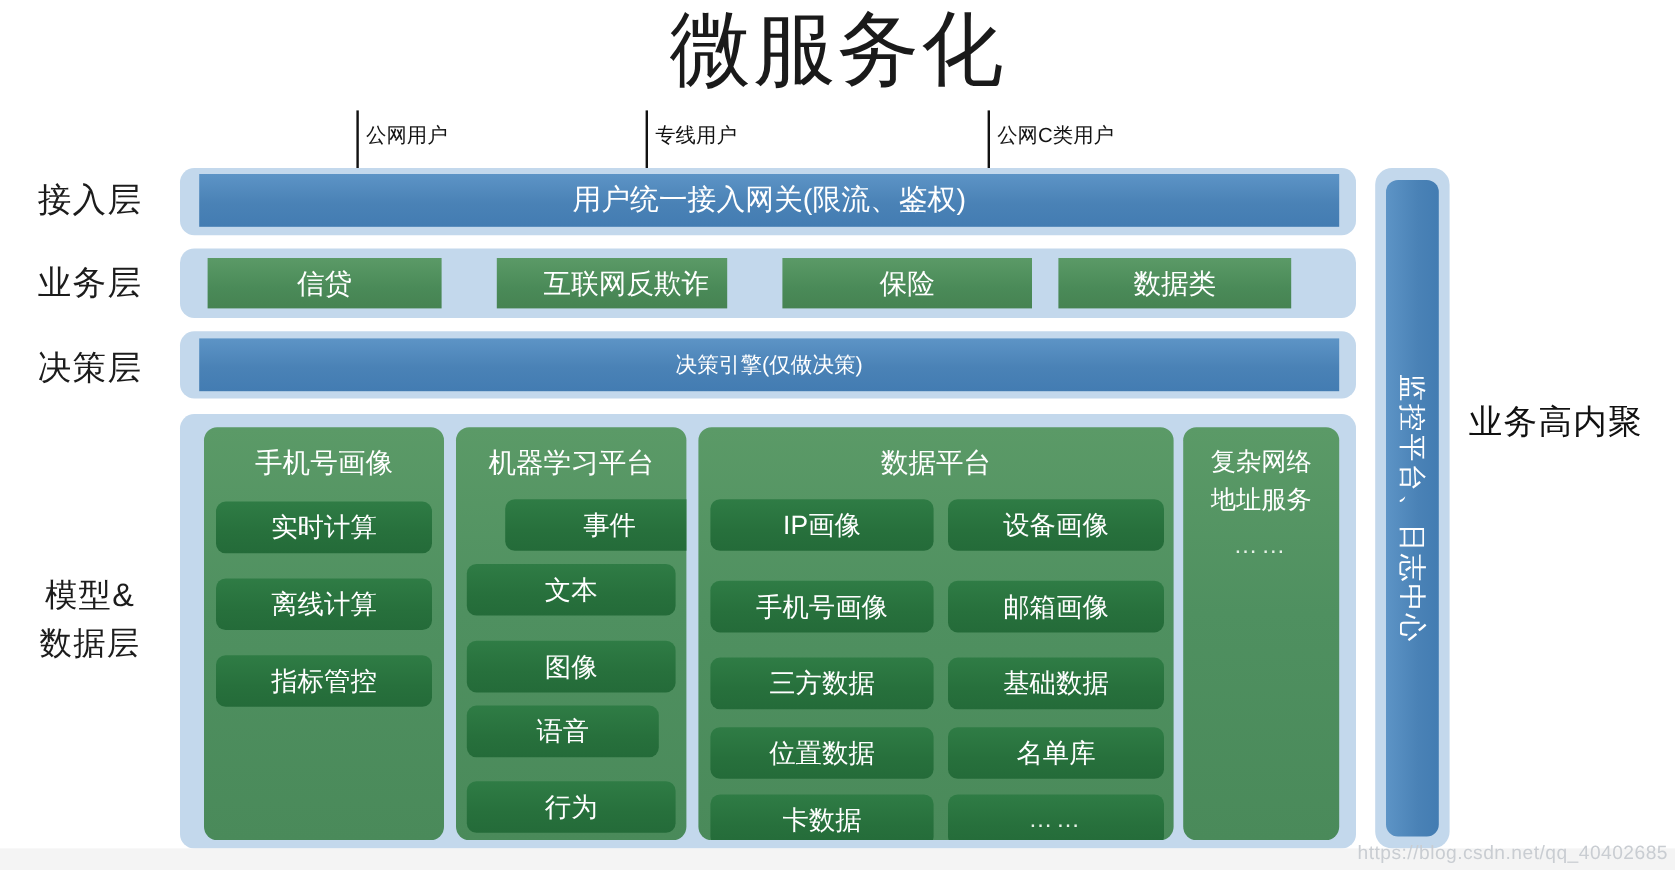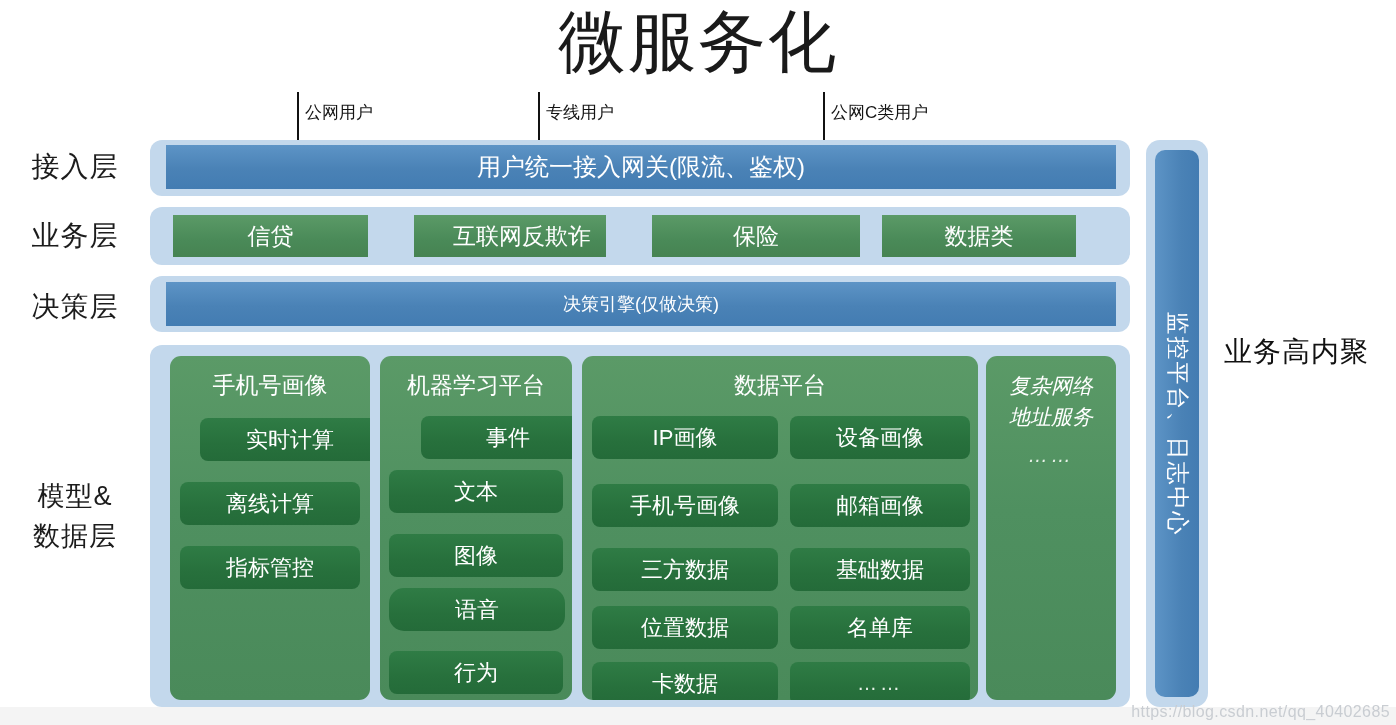--- a/index.html
+++ b/index.html
@@ -70,21 +70,21 @@
     position: absolute;
     background: linear-gradient(180deg,#5b9a67 0%,#4f9060 45%,#4a8a5a 100%);
     border-radius: 11px;
     overflow: hidden;
   }
   .platform-title {
     position: absolute; left: 0; top: 14px; width: 100%;
     text-align: center; color: #ffffff;
     font-size: 23px; line-height: 30px; white-space: nowrap;
   }
-  .platform-title.multi { white-space: normal; font-size: 21px; line-height: 31px; font-style: italic; }
+  .platform-title.multi { white-space: normal; font-size: 21px; line-height: 31px; }
   .tile {
     position: absolute;
     display: flex; align-items: center; justify-content: center;
     background: linear-gradient(180deg,#2f7c45 0%,#27703c 60%,#246b39 100%);
     color: #ffffff; font-size: 22px; text-align: center;
     border-radius: 8px; white-space: nowrap;
   }
   .dots { letter-spacing: 3px; font-size: 20px; color: #e8f2e9; }
 
   
@@ -156,31 +156,31 @@
   <div class="pill green" style="left:652px; top:215px; width:208px; height:42px;">保险</div>
   <div class="pill green" style="left:882px; top:215px; width:194px; height:42px;">数据类</div>
 
   <div class="band" style="left:150px; top:276px; width:980px; height:56px;"></div>
   <div class="pill blue" style="left:166px; top:282px; width:950px; height:44px; font-size:18px;">决策引擎(仅做决策)</div>
 
   <div class="band" style="left:150px; top:345px; width:980px; height:362px;"></div>
 
   <div class="platform" style="left:170px; top:356px; width:200px; height:344px;">
     <div class="platform-title">手机号画像</div>
-    <div class="tile" style="left:10px; top:62px;  width:180px; height:43px;margin-left:20px;">实时计算</div>
+    <div class="tile" style="left:10px; top:62px;  width:180px; height:43px;">实时计算</div>
     <div class="tile" style="left:10px; top:126px; width:180px; height:43px;">离线计算</div>
     <div class="tile" style="left:10px; top:190px; width:180px; height:43px;">指标管控</div>
   </div>
 
   <div class="platform" style="left:380px; top:356px; width:192px; height:344px;">
     <div class="platform-title">机器学习平台</div>
     <div class="tile" style="left:9px; top:60px;  width:174px; height:43px;margin-left:32px;">事件</div>
     <div class="tile" style="left:9px; top:114px; width:174px; height:43px;">文本</div>
     <div class="tile" style="left:9px; top:178px; width:174px; height:43px;">图像</div>
-    <div class="tile" style="left:9px; top:232px; width:176px; height:43px;border-radius:15px;">语音</div>
+    <div class="tile" style="left:9px; top:232px; width:160px; height:43px;">语音</div>
     <div class="tile" style="left:9px; top:295px; width:174px; height:43px;">行为</div>
   </div>
 
   <div class="platform" style="left:582px; top:356px; width:396px; height:344px;">
     <div class="platform-title">数据平台</div>
 
     <div class="tile" style="left:10px; top:60px;  width:186px; height:43px;">IP画像</div>
     <div class="tile" style="left:10px; top:128px; width:186px; height:43px;">手机号画像</div>
     <div class="tile" style="left:10px; top:192px; width:186px; height:43px;">三方数据</div>
     <div class="tile" style="left:10px; top:250px; width:186px; height:43px;">位置数据</div>

